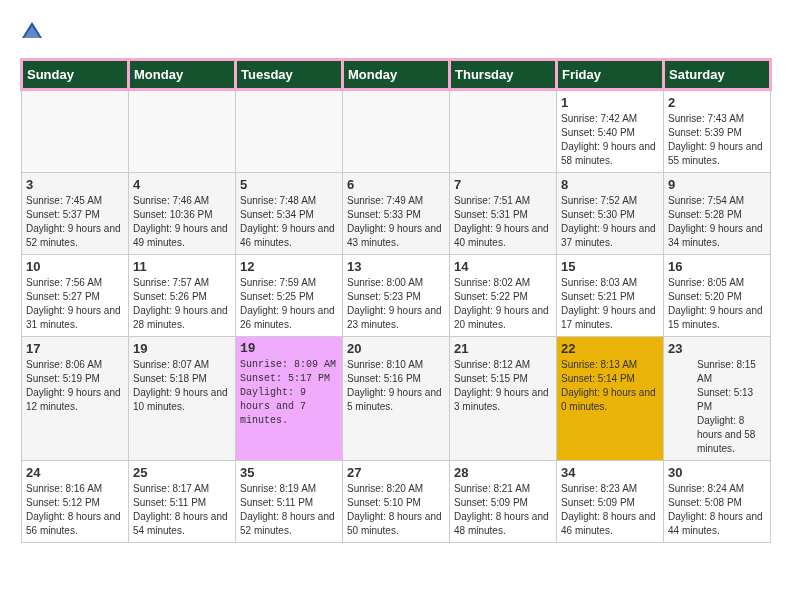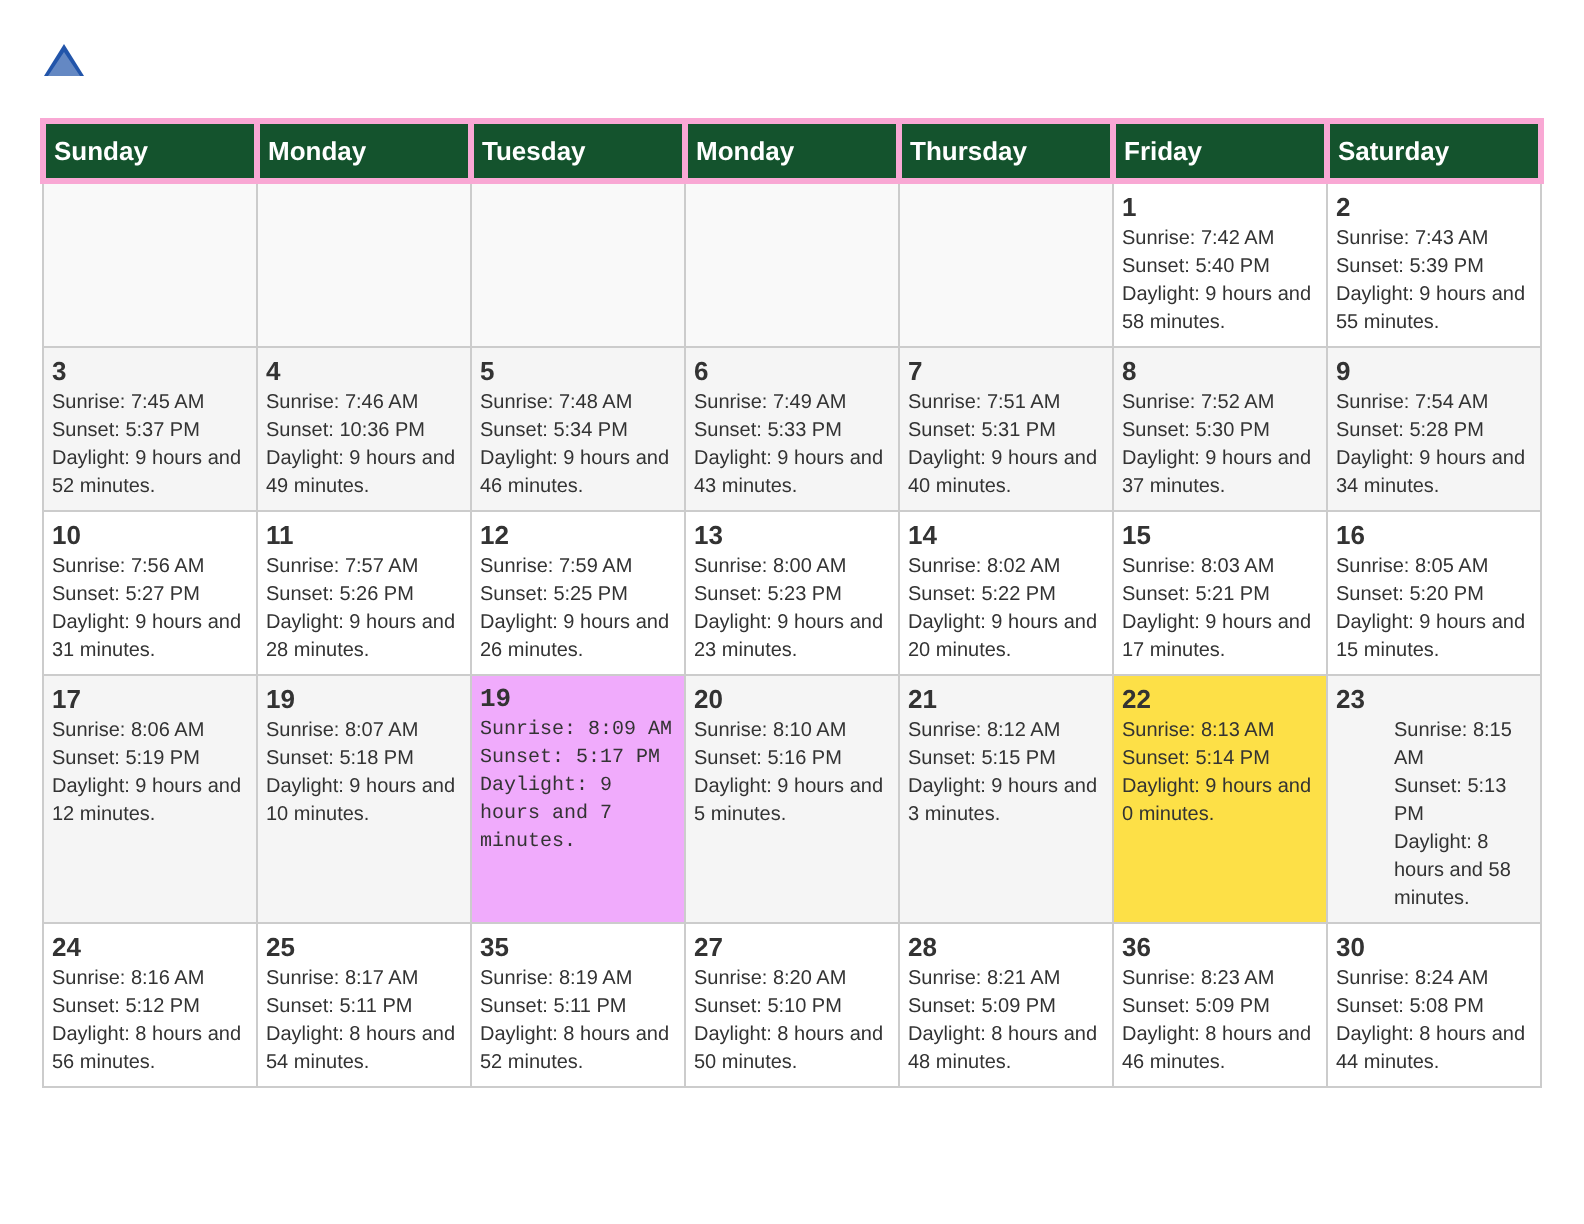--- a/index.html
+++ b/index.html
@@ -260,21 +260,21 @@
           <div class="day-info" style="white-space: pre-line;">Sunrise: 8:10 AM
 Sunset: 5:16 PM
 Daylight: 9 hours and 5 minutes.</div>
         </td>
         <td style="background: rgb(245, 245, 245);">
           <span class="day-number">21</span>
           <div class="day-info" style="white-space: pre-line;">Sunrise: 8:12 AM
 Sunset: 5:15 PM
 Daylight: 9 hours and 3 minutes.</div>
         </td>
-        <td style="background: #fde047; margin-left: 47px;">
+        <td style="background: #eab308; margin-left: 47px;">
           <span class="day-number">22</span>
           <div class="day-info" style="white-space: pre-line;">Sunrise: 8:13 AM
 Sunset: 5:14 PM
 Daylight: 9 hours and 0 minutes.</div>
         </td>
         <td style="background: rgb(245, 245, 245);">
           <span class="day-number">23</span>
           <div class="day-info" style="white-space: pre-line; margin-left: 29px;">Sunrise: 8:15 AM
 Sunset: 5:13 PM
 Daylight: 8 hours and 58 minutes.</div>
@@ -305,21 +305,21 @@
 Sunset: 5:10 PM
 Daylight: 8 hours and 50 minutes.</div>
         </td>
         <td style="background: rgb(255, 255, 255);">
           <span class="day-number">28</span>
           <div class="day-info" style="white-space: pre-line;">Sunrise: 8:21 AM
 Sunset: 5:09 PM
 Daylight: 8 hours and 48 minutes.</div>
         </td>
         <td style="background: rgb(255, 255, 255);">
-          <span class="day-number">36</span>
+          <span class="day-number">34</span>
           <div class="day-info" style="white-space: pre-line;">Sunrise: 8:23 AM
 Sunset: 5:09 PM
 Daylight: 8 hours and 46 minutes.</div>
         </td>
         <td style="background: rgb(255, 255, 255);">
           <span class="day-number">30</span>
           <div class="day-info" style="white-space: pre-line;">Sunrise: 8:24 AM
 Sunset: 5:08 PM
 Daylight: 8 hours and 44 minutes.</div>
         </td>

